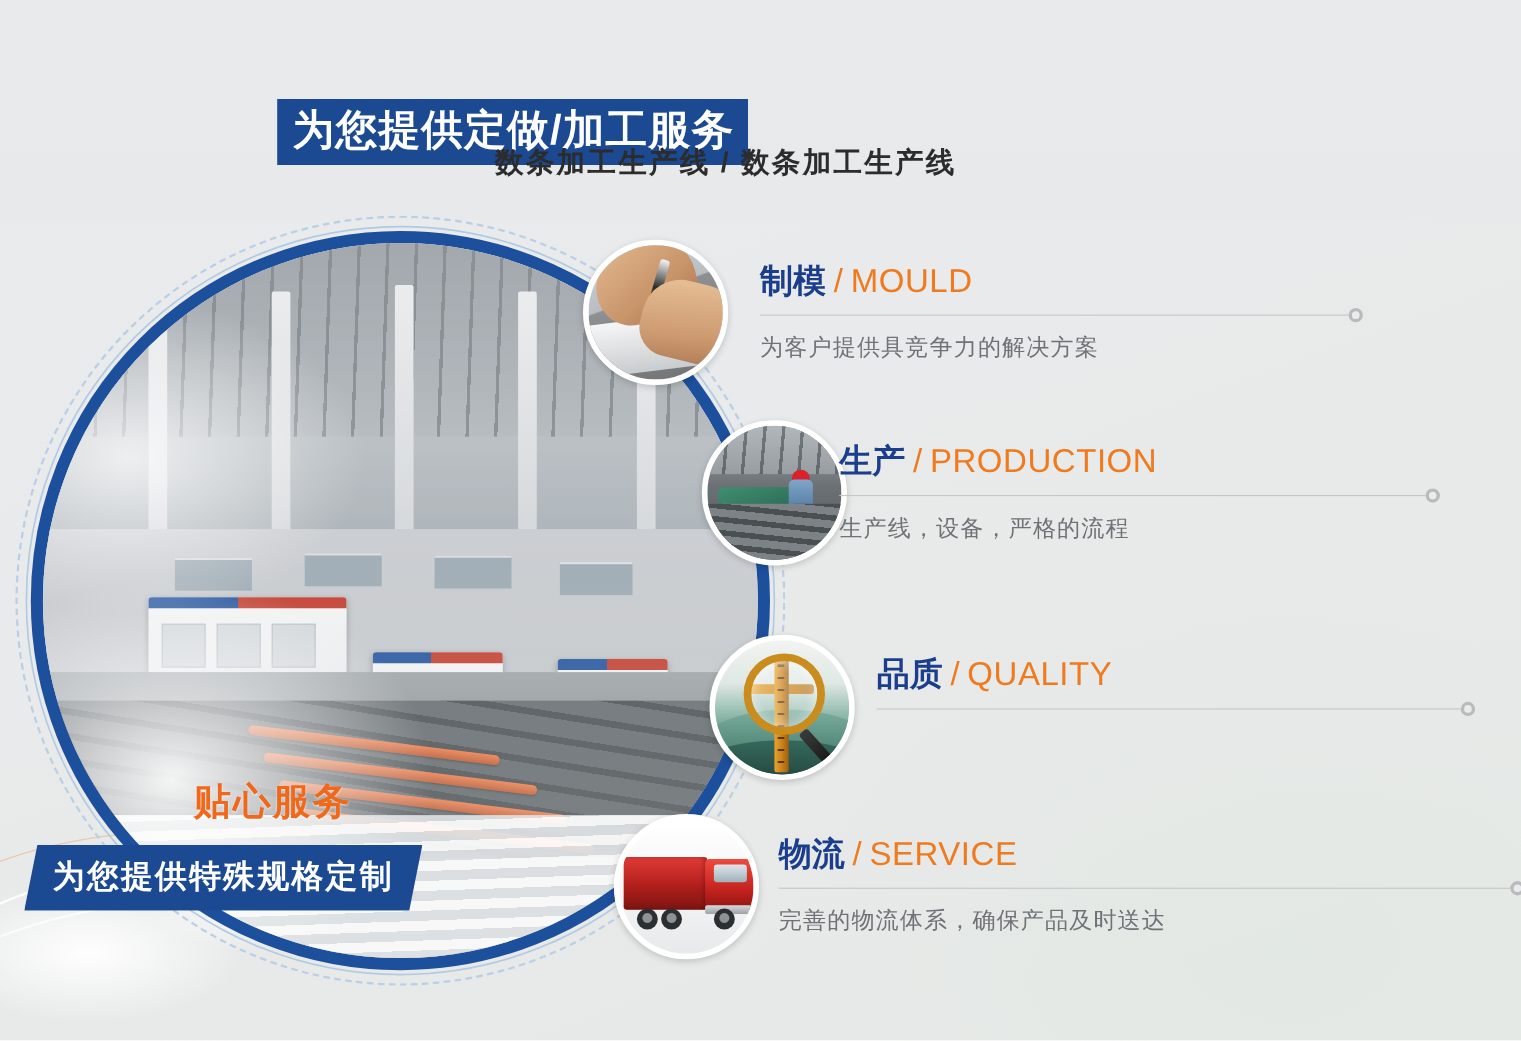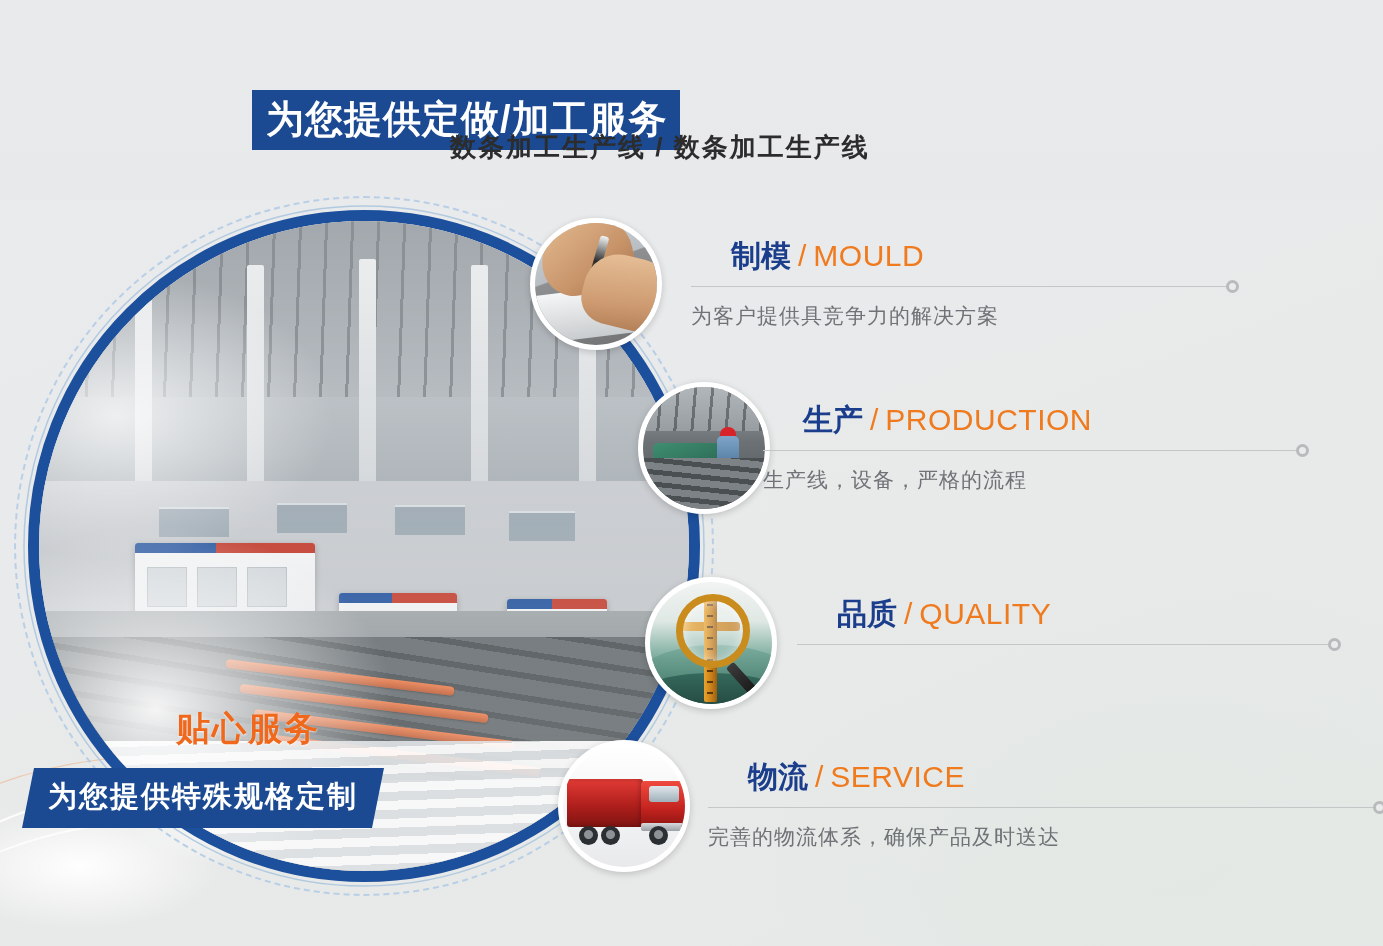--- a/index.html
+++ b/index.html
@@ -193,21 +193,21 @@
     box-shadow: 0 2px 7px rgba(0,0,0,.18);
     overflow: hidden;
   }
   .feature-thumb .art { position: absolute; inset: 0; }
 
   .feature-body { position: absolute; }
 
   .feature-title {
     font-size: 30px; font-weight: bold; white-space: nowrap; line-height: 1.1;
   }
-  .feature-title .cn { color: #1b3e8c; margin-left: 40px; }
+  .feature-title .cn { color: #1b3e8c; }
   .feature-title .sep { color: #f07a1e; font-weight: normal; margin: 0 7px; }
   .feature-title .en { color: #f07a1e; font-weight: normal; letter-spacing: .5px; }
 
   .feature-rule {
     position: relative;
     height: 1px;
     background: #c4c6c8;
     margin-top: 14px;
   }
   .feature-rule .dot {

